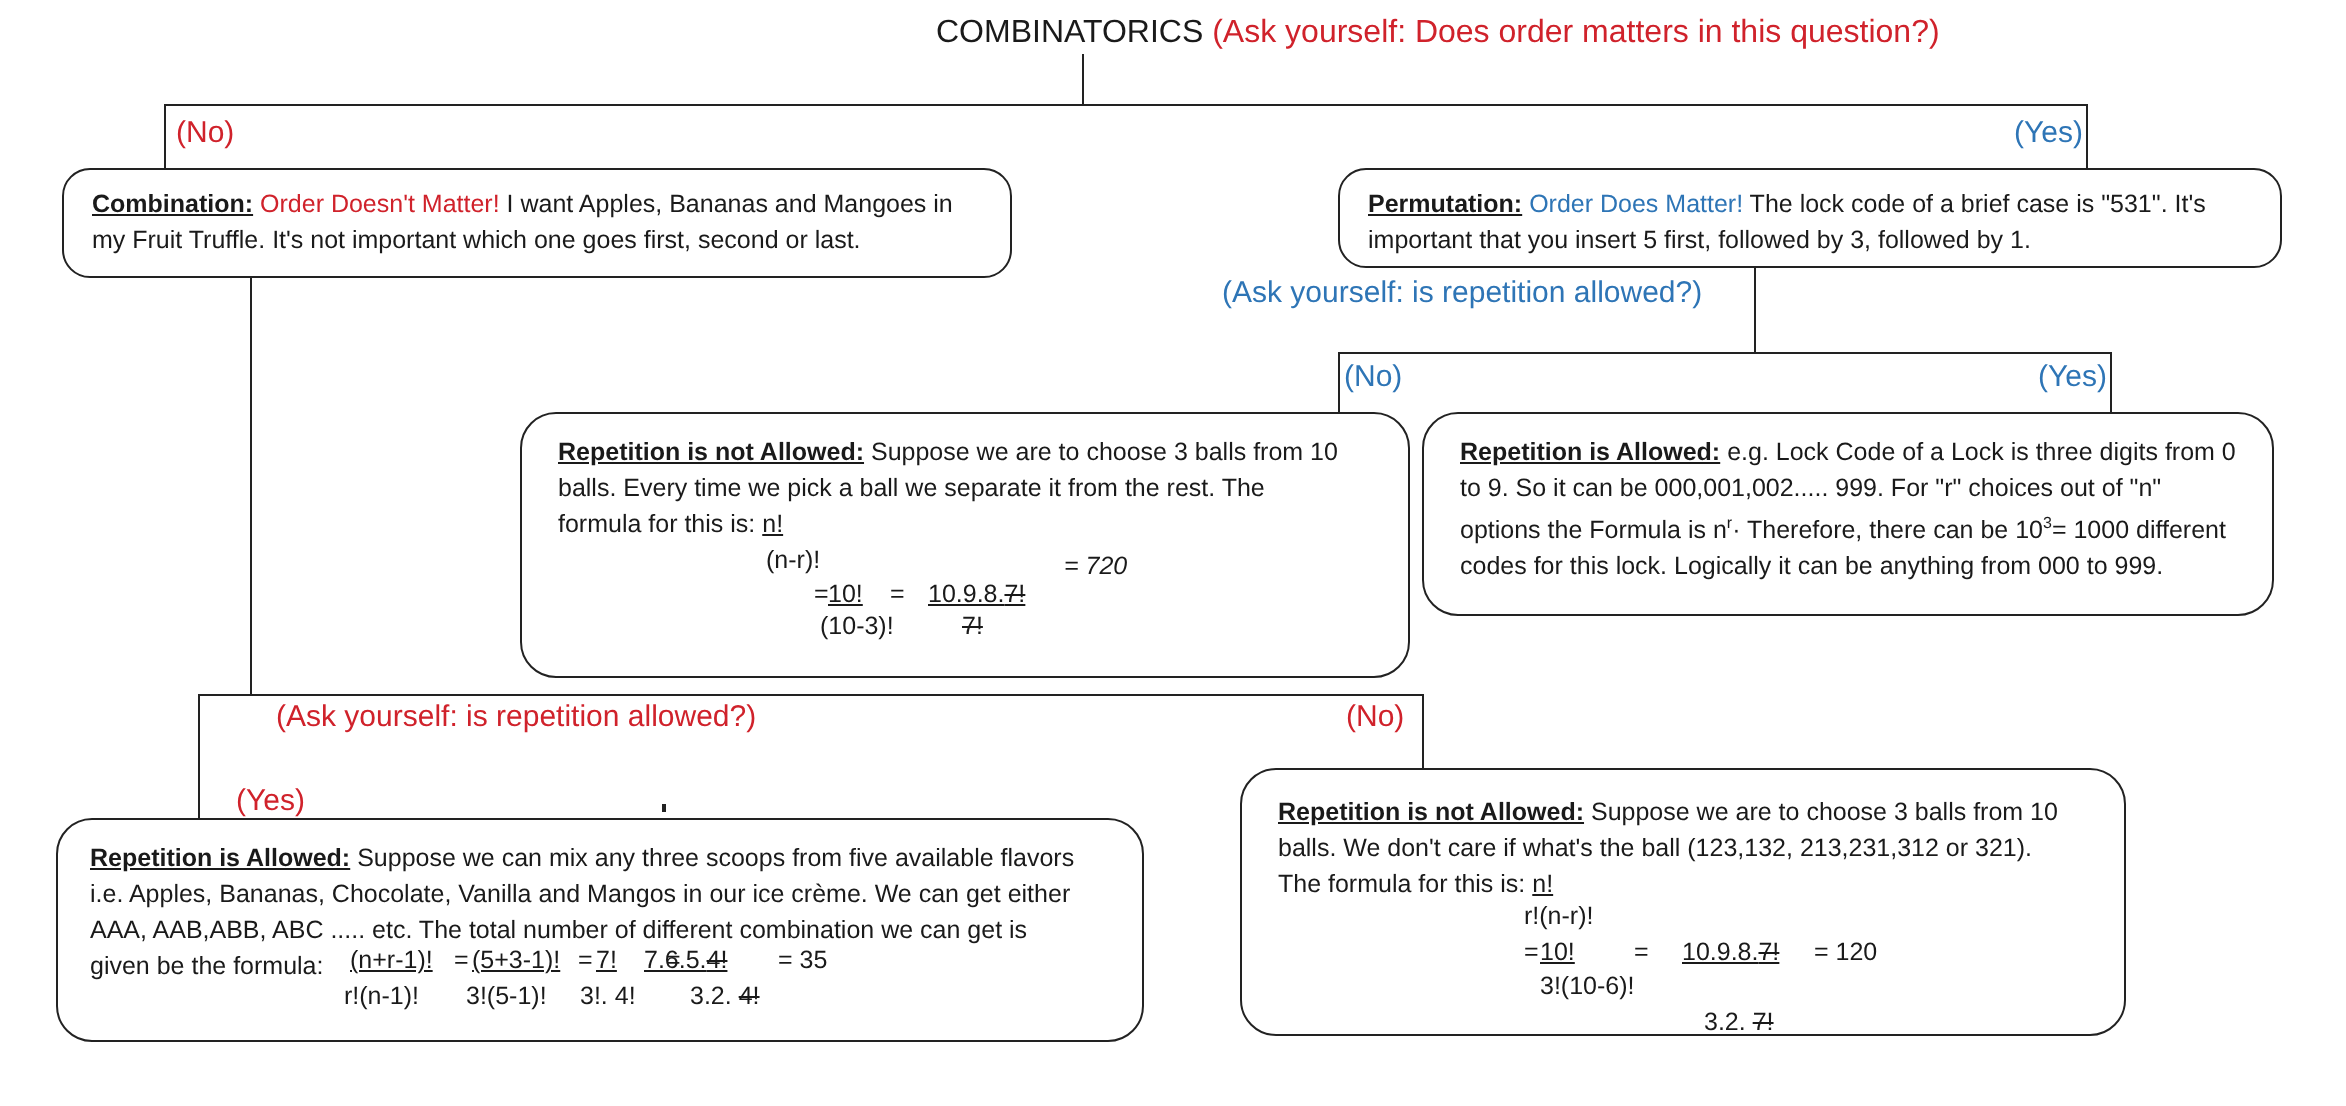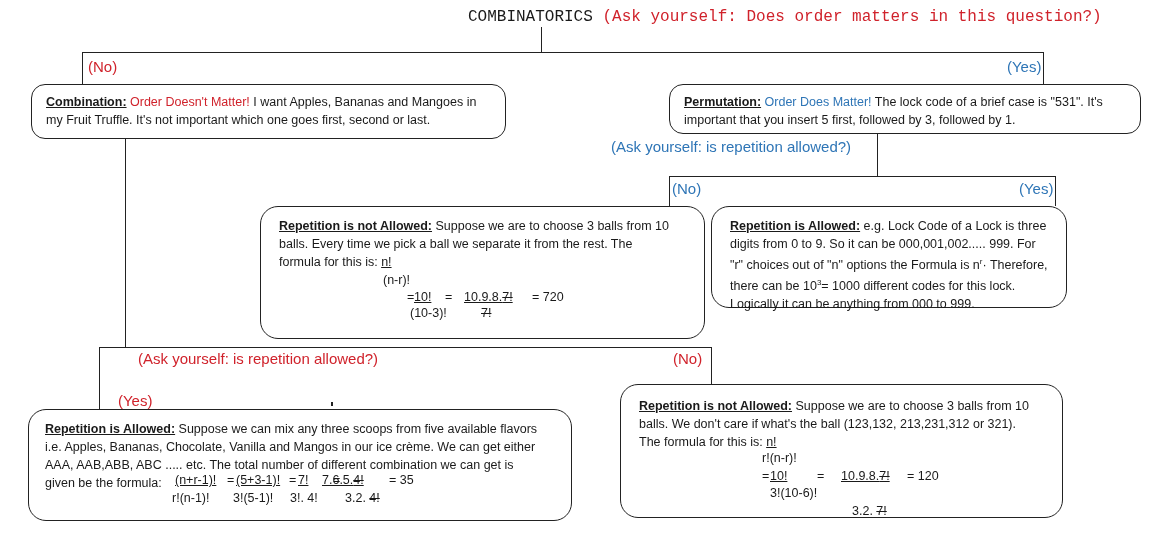--- a/index.html
+++ b/index.html
@@ -16,21 +16,21 @@
          box-sizing:border-box; font-size:12.5px; line-height:18px; padding:8px 14px; }
   .box.big { border-radius:18px; }
   .head { font-weight:bold; text-decoration:underline; }
   .ul { text-decoration:underline; }
   .strike { text-decoration:line-through; }
   .txt { font-size:12.5px; white-space:nowrap; position:absolute; }
 </style>
 </head>
 <body>
 
-<div class="abs title" style="left:468px; top:8px;font-family:Liberation Mono, monospace;">
+<div class="abs title" style="left:468px; top:8px;">
   <span>COMBINATORICS</span>
   <span class="red">(Ask yourself: Does order matters in this question?)</span>
 </div>
 
 <div class="line-v" style="left:541px; top:27px; height:25px;"></div>
 <div class="line-h" style="left:82px; top:52px; width:962px;"></div>
 <div class="line-v" style="left:82px; top:52px; height:32px;"></div>
 <div class="line-v" style="left:1043px; top:52px; height:32px;"></div>
 
 <div class="abs branch red" style="left:88px; top:58px;">(No)</div>
@@ -63,23 +63,23 @@
     <span class="ul">n!</span>
   </div>
 </div>
 <div class="txt" style="left:383px; top:273px;">(n-r)!</div>
 <div class="txt" style="left:407px; top:290px;">=</div>
 <div class="txt ul" style="left:414px; top:290px; width:30px;">10!</div>
 <div class="txt" style="left:445px; top:290px;">=</div>
 <div class="txt" style="left:410px; top:306px;">(10-3)!</div>
 <div class="txt ul" style="left:464px; top:290px;"><span>10.9.8.</span><span class="strike">7!</span></div>
 <div class="txt strike" style="left:481px; top:306px;">7!</div>
-<div class="txt" style="left:532px; top:290px;">= 720</div>
+<div class="txt" style="left:532px; top:276px;font-style:italic;">= 720</div>
 
-<div class="box big" style="left:711px; top:206px; width:356px; height:102px; padding:10px 18px;">
+<div class="box big" style="left:711px; top:206px; width:426px; height:102px; padding:10px 18px;">
   <span class="head">Repetition is Allowed:</span><span> e.g. Lock Code of a Lock is three digits from 0 to 9. So it can be 000,001,002..... 999. For "r" choices out of "n" options the Formula is n</span><sup style="font-size:8px;">r</sup><span>· Therefore, there can be 10</span><sup style="font-size:8px;">3</sup><span>= 1000 different codes for this lock. Logically it can be anything from 000 to 999.</span>
 </div>
 
 <div class="line-v" style="left:125px; top:139px; height:208px;"></div>
 <div class="line-h" style="left:99px; top:347px; width:612px;"></div>
 <div class="abs branch red" style="left:138px; top:350px;">(Ask yourself: is repetition allowed?)</div>
 <div class="line-v" style="left:99px; top:347px; height:62px;"></div>
 <div class="line-v" style="left:711px; top:347px; height:37px;"></div>
 <div class="abs branch red" style="left:118px; top:392px;">(Yes)</div>
 <div class="abs branch red" style="left:673px; top:350px;">(No)</div>

